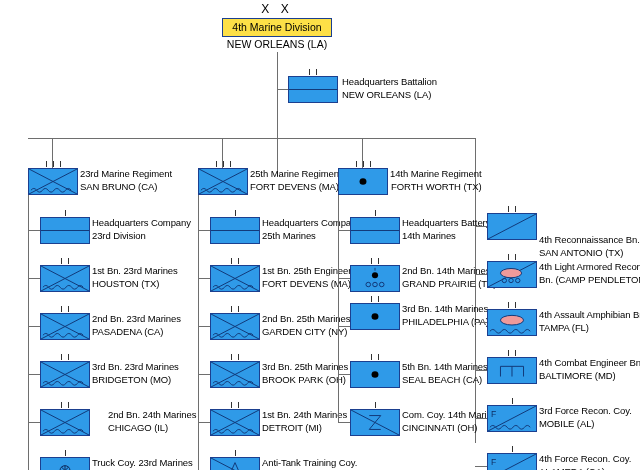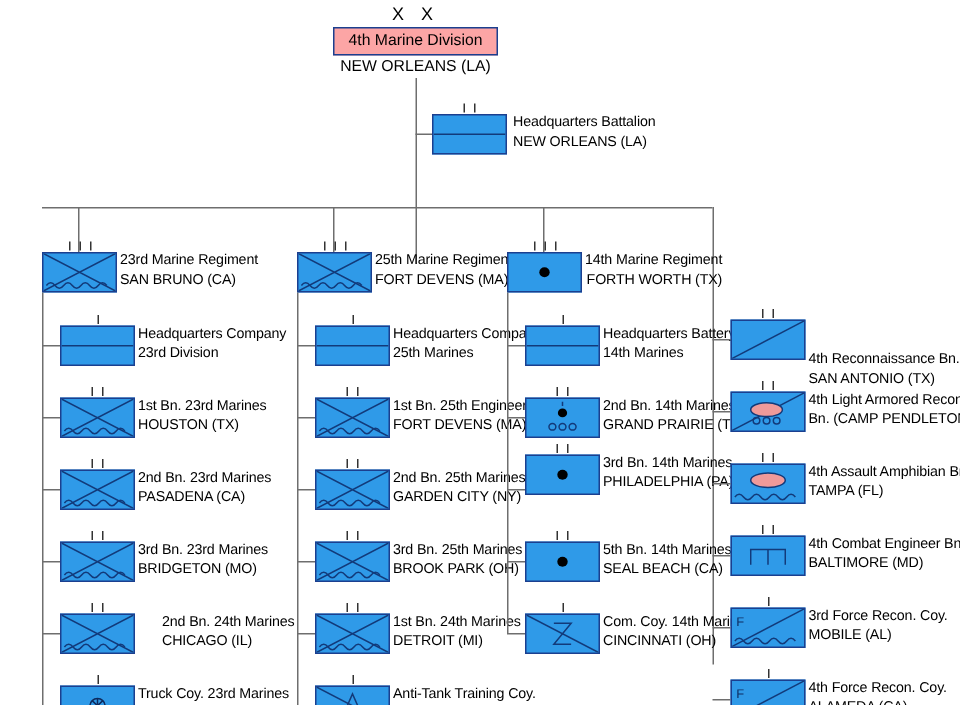--- a/index.html
+++ b/index.html
@@ -66,21 +66,21 @@
     text-align:center;
     white-space:nowrap;
     color:#000;
   }
 </style>
 </head>
 <body>
 
 <div id="chart">
     <div class="echelon" style="left: 222px; top: 3px; width: 110px;">X X</div>
-    <div class="div-box" style="left: 222px; top: 18px; width: 110px; height: 19px; background: #fca5a5; border-color: rgb(27, 63, 143);">4th Marine Division</div>
+    <div class="div-box" style="left: 222px; top: 18px; width: 110px; height: 19px; background: #fde047; border-color: rgb(27, 63, 143);">4th Marine Division</div>
     <div class="div-sub" style="left: 202px; top: 38px; width: 150px;">NEW ORLEANS (LA)</div>
     <div class="ln v" style="left: 277px; top: 52px; width: 1px; height: 124px; background: rgb(110, 110, 110);"></div>
     <div class="node" style="left: 288px; top: 76px; width: 220px; height: 27px;">
       <div class="ticks" style="left: 0px; top: -7px; width: 50px; height: 6px;">
         <i style="height: 6px;"></i>
         <i style="height: 6px;"></i>
       </div>
       <div class="sym" style="width: 50px; height: 27px; background: rgb(47, 154, 232); border-color: rgb(27, 63, 143);">
         <svg viewBox="0 0 50 27" preserveAspectRatio="none">
           <path d="M0,13.5 L50,13.5" stroke="#123a7a" fill="none" stroke-width="1" vector-effect="non-scaling-stroke"></path>

